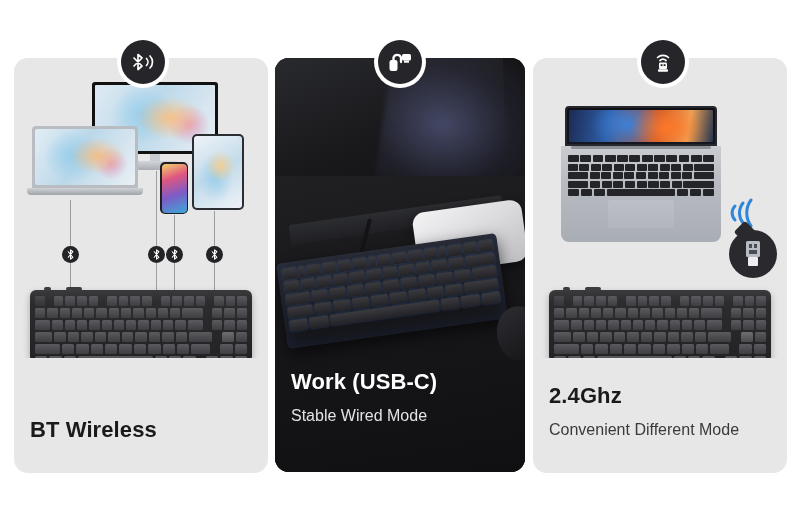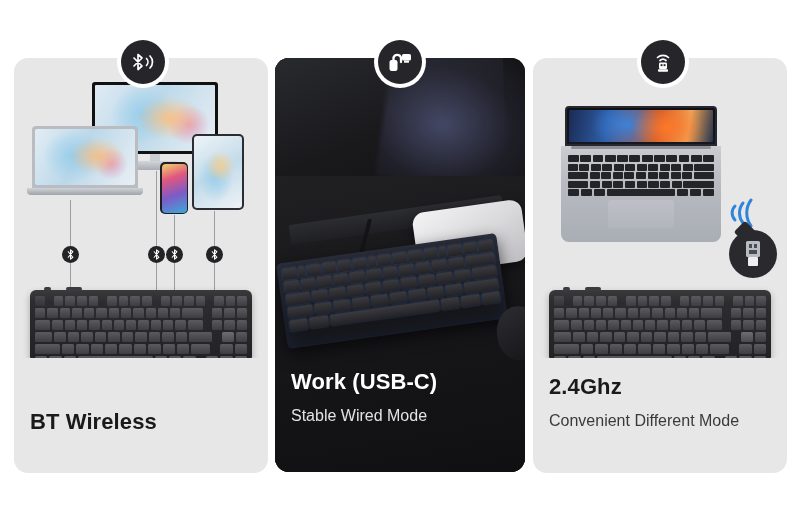--- a/index.html
+++ b/index.html
@@ -22,23 +22,23 @@
 
   
   .scene{position:absolute;left:0;top:0;right:0;height:300px;overflow:hidden;}
 
   
   .caption{position:absolute;left:0;right:0;bottom:0;padding:0 0 0 16px;}
   .title{font-size:22px;font-weight:bold;letter-spacing:.1px;line-height:1;color:#1a1a1a;}
   .subtitle{font-size:16px;font-weight:normal;line-height:1;color:#3a3a3a;margin-top:15px;}
   .panel.dark .title{color:#ffffff;}
   .panel.dark .subtitle{color:#e3e3e3;}
-  #cap-bt   {bottom:40px;}
+  #cap-bt   {bottom:32px;}
   #cap-wired{bottom:48px;}
-  #cap-24g  {bottom:44px;}
+  #cap-24g  {bottom:35px;}
 
   
   .badge{
     position:absolute;width:44px;height:44px;border-radius:50%;
     background:#26262a;z-index:30;
     display:flex;align-items:center;justify-content:center;
     box-shadow:0 0 0 4px #ffffff;
   }
   #badge-bt   {left:121px;top:40px;}
   #badge-usbc {left:378px;top:40px;box-shadow:0 0 0 4px #ffffff;}

